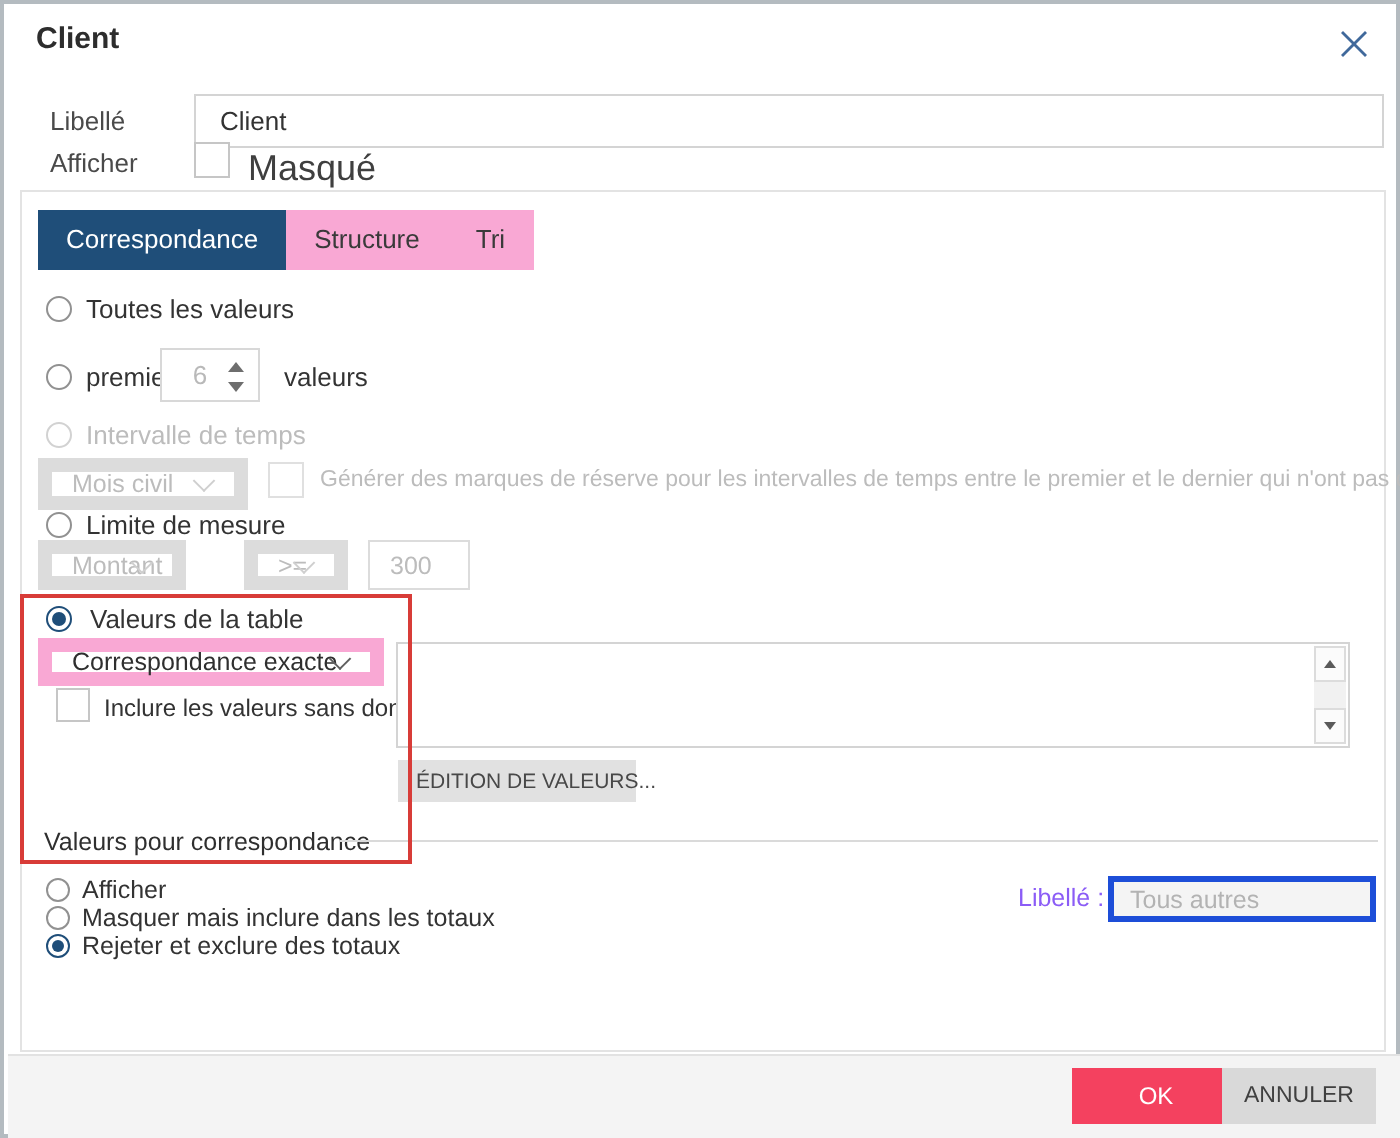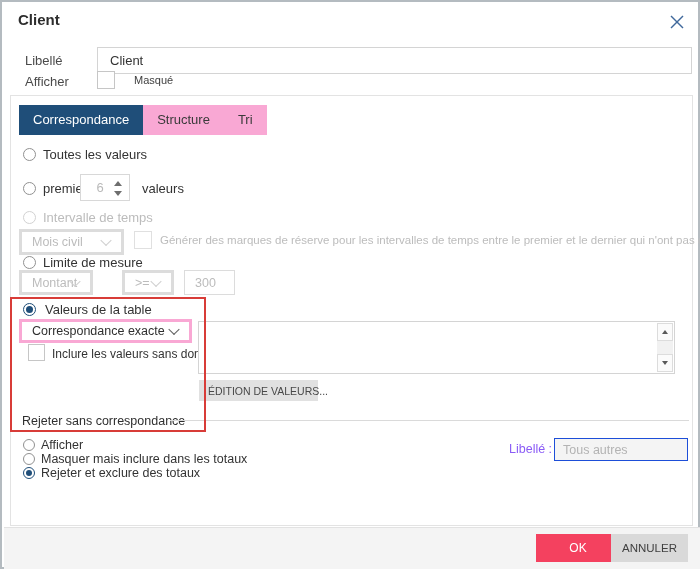--- a/index.html
+++ b/index.html
@@ -20,21 +20,21 @@
   .tabs{left:17px;top:103px;display:flex;height:30px;}
   .tab{padding:0 14px;line-height:30px;font-size:13px;background:#f9a8d4;color:#3a3a3a;cursor:pointer;white-space:nowrap;}
   .tab.active{background:#1f4e79;color:#fff;}
   .radio{width:13px;height:13px;border-radius:50%;border:1px solid #919191;background:#fff;}
   .radio.checked{border-color:#1f4e79;position:absolute;}
   .radio.checked::after{content:"";position:absolute;left:2px;top:2px;right:2px;bottom:2px;border-radius:50%;background:#1f4e79;}
   .radio.disabled{border-color:#d2d2d2;}
   .radio.small{width:12px;height:12px;}
   .opt{font-size:13px;color:#333;white-space:nowrap;}
   .opt.disabled{color:#bcbcbc;}
-  .select{border:3px solid #f9a8d4;background:#fff;font-size:12.5px;color:#2f2f2f;
+  .select{border:7px solid #f9a8d4;background:#fff;font-size:12.5px;color:#2f2f2f;
     display:flex;align-items:center;padding:0 24px 0 10px;white-space:nowrap;}
   .select.disabled{border-color:#dcdcdc;color:#bcbcbc;}
   .chev{position:absolute;right:11px;top:50%;width:7px;height:7px;border-right:1.5px solid #5f5f5f;
     border-bottom:1.5px solid #5f5f5f;transform:translateY(-70%) rotate(45deg);}
   .select.disabled .chev{border-color:#cfcfcf;}
   .spinbox{border:1px solid #d8d8d8;background:#fff;display:flex;align-items:center;justify-content:center;}
   .spinval{font-size:13px;color:#b9b9b9;margin-right:10px;}
   .spinarrows{position:absolute;right:7px;top:6px;display:flex;flex-direction:column;gap:5px;align-items:center;}
   .tri-up{width:0;height:0;border-left:4px solid transparent;border-right:4px solid transparent;border-bottom:5px solid #6e6e6e;}
   .tri-down{width:0;height:0;border-left:4px solid transparent;border-right:4px solid transparent;border-top:5px solid #6e6e6e;}
@@ -42,21 +42,21 @@
   .scrollbar{position:absolute;right:1px;top:1px;bottom:1px;width:16px;display:flex;flex-direction:column;}
   .sb-btn{height:16px;border:1px solid #dcdcdc;background:#fbfbfb;display:flex;align-items:center;justify-content:center;}
   .sb-track{flex:1;background:#f1f1f1;}
   .sb-tri-up{width:0;height:0;border-left:3.5px solid transparent;border-right:3.5px solid transparent;border-bottom:4px solid #5a5a5a;}
   .sb-tri-down{width:0;height:0;border-left:3.5px solid transparent;border-right:3.5px solid transparent;border-top:4px solid #5a5a5a;}
   .gray-btn{background:#e1e1e1;color:#484848;font-size:10.5px;display:flex;align-items:center;justify-content:center;
     white-space:nowrap;cursor:pointer;}
   .section-lbl{font-size:12.5px;color:#2f2f2f;white-space:nowrap;}
   .hline{height:1px;background:#dadada;}
   .opt2{font-size:12.5px;color:#333;white-space:nowrap;}
-  .dis-input{background:#f4f4f4;border:1px solid #1d4ed8;color:#b3b3b3;font-size:12.5px;
+  .dis-input{background:#f4f4f4;border:3px solid #1d4ed8;color:#b3b3b3;font-size:12.5px;
     display:flex;align-items:center;padding-left:8px;}
   .red-rect{left:8px;top:295px;width:196px;height:135px;border:2px solid #d83c38;z-index:50;pointer-events:none;background:transparent;}
   .footer{left:2px;top:525px;width:696px;height:42px;background:#f4f4f4;border-top:1px solid #e2e2e2;}
   .btn-ok{left:521px;top:532px;width:84px;height:28px;background:#f4415f;color:#fff;font-size:12px;
     display:flex;align-items:center;justify-content:center;cursor:pointer;margin-left:13px;}
   .btn-cancel{left:609px;top:532px;width:77px;height:28px;background:#d9d9d9;color:#404040;font-size:11.5px;
     display:flex;align-items:center;justify-content:center;cursor:pointer;}
   .gen-text{font-size:11.5px;color:#bcbcbc;white-space:nowrap;}
 </style>
 </head>
@@ -70,21 +70,21 @@
       <line x1="1" y1="1" x2="13" y2="13" stroke="#40699b" stroke-width="1.4"></line>
       <line x1="13" y1="1" x2="1" y2="13" stroke="#40699b" stroke-width="1.4"></line>
     </svg>
   </div>
 
   <div class="abs lbl" style="left:23px;top:51px;">Libellé</div>
   <div class="abs textbox" style="left:95px;top:45px;width:595px;height:27px;">Client</div>
 
   <div class="abs lbl" style="left:23px;top:72px;">Afficher</div>
   <div class="abs checkbox" style="left:95px;top:69px;"></div>
-  <div class="abs lbl" style="left:132px;top:72px;font-size:11px;color:#3f3f3f;">Masqué</div>
+  <div class="abs lbl" style="left:122px;top:72px;font-size:18px;color:#3f3f3f;">Masqué</div>
 
   <div class="abs panel"></div>
 
   <div class="abs tabs">
     <div class="tab active">Correspondance</div>
     <div class="tab">Structure</div>
     <div class="tab">Tri</div>
   </div>
 
   <div class="abs radio" style="left:21px;top:146px;"></div>
@@ -144,21 +144,21 @@
         </div>
       <div class="sb-track"></div>
       <div class="sb-btn">
           <span class="sb-tri-down"></span>
         </div>
     </div>
   </div>
 
   <div class="abs gray-btn" style="left:197px;top:378px;width:119px;height:21px;padding-left:19px;">ÉDITION DE VALEURS...</div>
 
-  <div class="abs section-lbl" style="left:20px;top:412px;">Rejeter sans correspondance</div>
+  <div class="abs section-lbl" style="left:20px;top:412px;">Valeurs pour correspondance</div>
   <div class="abs hline" style="left:168px;top:418px;width:519px;"></div>
 
   <div class="abs radio small" style="left:21px;top:437px;"></div>
   <div class="abs opt2" style="left:39px;top:436px;">Afficher</div>
 
   <div class="abs radio small" style="left:21px;top:451px;"></div>
   <div class="abs opt2" style="left:39px;top:450px;">Masquer mais inclure dans les totaux</div>
 
   <div class="abs radio small checked" style="left:21px;top:465px;"></div>
   <div class="abs opt2" style="left:39px;top:464px;">Rejeter et exclure des totaux</div>

